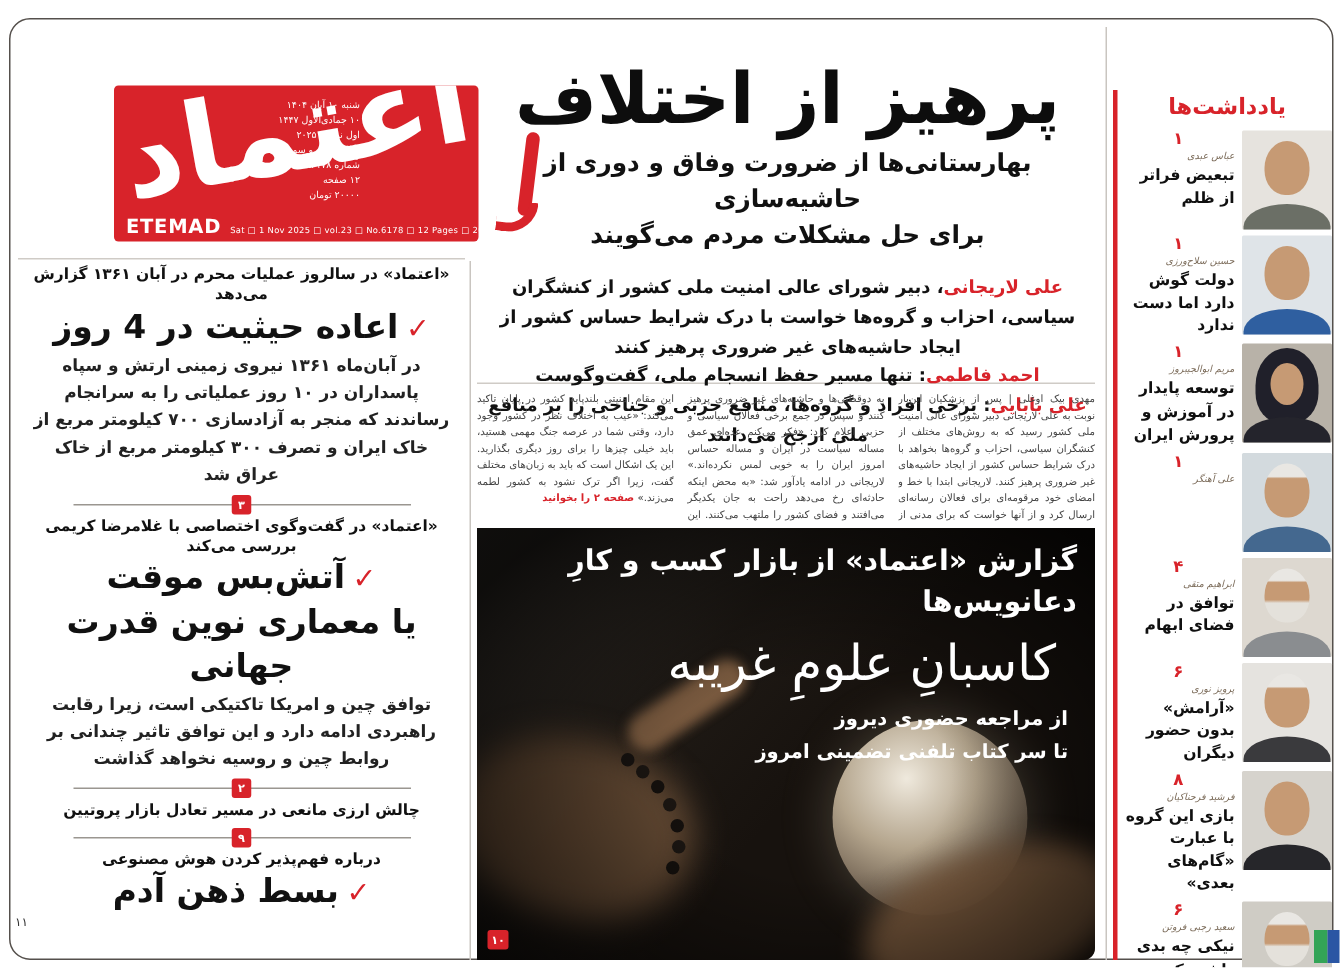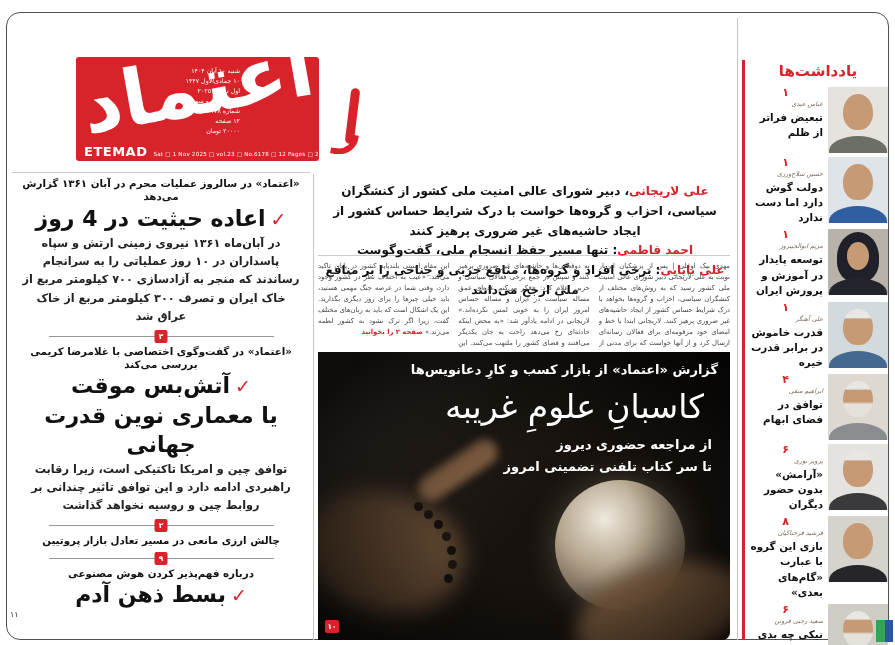--- a/index.html
+++ b/index.html
@@ -51,21 +51,21 @@
   .ball{position:absolute;left:237px;top:128px;width:130px;height:130px;border-radius:50%;
         background:radial-gradient(circle at 38% 30%, #efe9dd, #b4a58d 38%, #6f6050 68%, #2c2318 95%);
         box-shadow:0 0 34px rgba(230,215,185,.25);}
   .hand-r{position:absolute;left:255px;top:215px;width:175px;height:95px;background:#7c5b3e;border-radius:50%;filter:blur(9px);transform:rotate(-18deg);opacity:.9;}
   .hand-l{position:absolute;left:-15px;top:140px;width:160px;height:120px;background:#6e5138;border-radius:48%;filter:blur(11px);transform:rotate(14deg);opacity:.85;}
   .finger{position:absolute;left:95px;top:105px;width:90px;height:26px;background:#8a6647;border-radius:14px;filter:blur(4px);transform:rotate(-34deg);opacity:.9;}
   .beads{position:absolute;left:96px;top:150px;width:9px;height:9px;border-radius:50%;background:#171310;
          box-shadow:10px 8px 0 #1b1612,20px 18px 0 #14100d,28px 30px 0 #1b1612,33px 44px 0 #14100d,34px 58px 0 #1b1612,30px 72px 0 #14100d;}
   .vignette{position:absolute;inset:0;background:radial-gradient(ellipse at 55% 58%, transparent 28%, rgba(0,0,0,.78) 88%);}
   .ph-text{position:absolute;top:9px;right:12px;width:360px;direction:rtl;text-align:right;color:#fff;z-index:5;}
-  .ph-kicker{font-size:13px;font-weight:bold;line-height:1.4;}
+  .ph-kicker{font-size:19px;font-weight:bold;line-height:1.4;}
   .ph-title{font-size:33px;font-weight:normal;margin:8px 14px 8px 0;text-align:right;}
   .ph-deck{font-size:13px;font-weight:bold;line-height:1.7;margin-right:6px;}
   .ph-badge{position:absolute;left:7px;bottom:7px;background:#d8232a;color:#fff;font-size:7.5px;font-weight:bold;width:14px;height:13px;line-height:13px;text-align:center;border-radius:2px;z-index:6;}
 
   
   .sidebar{position:absolute;left:748px;top:62px;width:140px;direction:rtl;}
   .sb-title{color:#d8232a;font-size:15px;font-weight:bold;text-align:center;margin-bottom:7px;}
   .sb-item{display:flex;gap:5px;margin-bottom:4px;align-items:flex-start;}
   .avatar{position:relative;flex:0 0 60px;height:66px;background:var(--abg,#ddd);overflow:hidden;border-radius:1px;}
   .avatar::before{content:"";position:absolute;left:50%;top:7px;transform:translateX(-50%);width:30px;height:36px;border-radius:50% 50% 46% 46%;background:#c69a74;}
@@ -113,20 +113,27 @@
   </div>
   <div class="flourish-bar"></div>
   <div class="flourish-curve"></div>
 
   <div class="vline v1"></div>
   <div class="vline v2"></div>
   <div class="red-rail"></div>
   <div class="hline h1"></div>
   <div class="hline h2"></div>
 
+  <div class="lead">
+    <div class="headline">پرهیز از اختلاف</div>
+    <div class="subhead">
+      <div>بهارستانی‌ها از ضرورت وفاق و دوری از حاشیه‌سازی</div>
+      <div>برای حل مشکلات مردم می‌گویند</div>
+    </div>
+  </div>
   <div class="quotes">
     <div><span class="speaker">علی لاریجانی</span><span>، دبیر شورای عالی امنیت ملی کشور از کنشگران سیاسی، احزاب و گروه‌ها خواست با درک شرایط حساس کشور از ایجاد حاشیه‌های غیر ضروری پرهیز کنند</span></div>
     <div><span class="speaker">احمد فاطمی</span><span>: تنها مسیر حفظ انسجام ملی، گفت‌وگوست</span></div>
     <div><span class="speaker">علی بابایی</span><span>: برخی افراد و گروه‌ها، منافع حزبی و جناحی را بر منافع ملی ارجح می‌دانند</span></div>
   </div>
   <div class="body-cols">
     <div class="bcol">مهدی بیک اوغلی | پس از پزشکیان این‌بار نوبت به علی لاریجانی دبیر شورای عالی امنیت ملی کشور رسید که به روش‌های مختلف از کنشگران سیاسی، احزاب و گروه‌ها بخواهد با درک شرایط حساس کشور از ایجاد حاشیه‌های غیر ضروری پرهیز کنند. لاریجانی ابتدا با خط و امضای خود مرقومه‌ای برای فعالان رسانه‌ای ارسال کرد و از آنها خواست که برای مدنی از دامن زدن</div>
     <div class="bcol">به دوقطبی‌ها و حاشیه‌های غیر ضروری پرهیز کنند و سپس در جمع برخی فعالان سیاسی و حزبی اعلام کرد: «فکر می‌کنم عده‌ای عمق مساله سیاست در ایران و مساله حساس امروز ایران را به خوبی لمس نکرده‌اند.» لاریجانی در ادامه یادآور شد: «به محض اینکه حادثه‌ای رخ می‌دهد راحت به جان یکدیگر می‌افتند و فضای کشور را ملتهب می‌کنند. این نشان می‌دهد که ویژگی صحنه را درک نکرده‌اند.»</div>
     <div class="bcol"><span>این مقام امنیتی بلندپایه کشور در پایان تاکید می‌کند: «عیب به اختلاف نظر در کشور وجود دارد، وقتی شما در عرصه جنگ مهمی هستید، باید خیلی چیزها را برای روز دیگری بگذارید. این یک اشکال است که باید به زبان‌های مختلف گفت، زیرا اگر ترک نشود به کشور لطمه می‌زند.» </span><span class="continue-note">صفحه ۲ را بخوانید</span></div>
   </div>
@@ -214,21 +221,20 @@
         <div class="sb-name">مریم ابوالجیبروز</div>
         <div class="sb-t">توسعه پایدار در آموزش و پرورش ایران</div>
       </div>
     </div>
 
     <div class="sb-item">
       <div class="avatar a4 gray"></div>
       <div class="sb-info">
         <div class="sb-num">۱</div>
         <div class="sb-name">علی آهنگر</div>
-        <div class="sb-t">قدرت خاموش در برابر قدرت خیره</div>
       </div>
     </div>
 
     <div class="sb-item">
       <div class="avatar a5 beard"></div>
       <div class="sb-info">
         <div class="sb-num">۴</div>
         <div class="sb-name">ابراهیم متقی</div>
         <div class="sb-t">توافق در فضای ابهام</div>
       </div>

